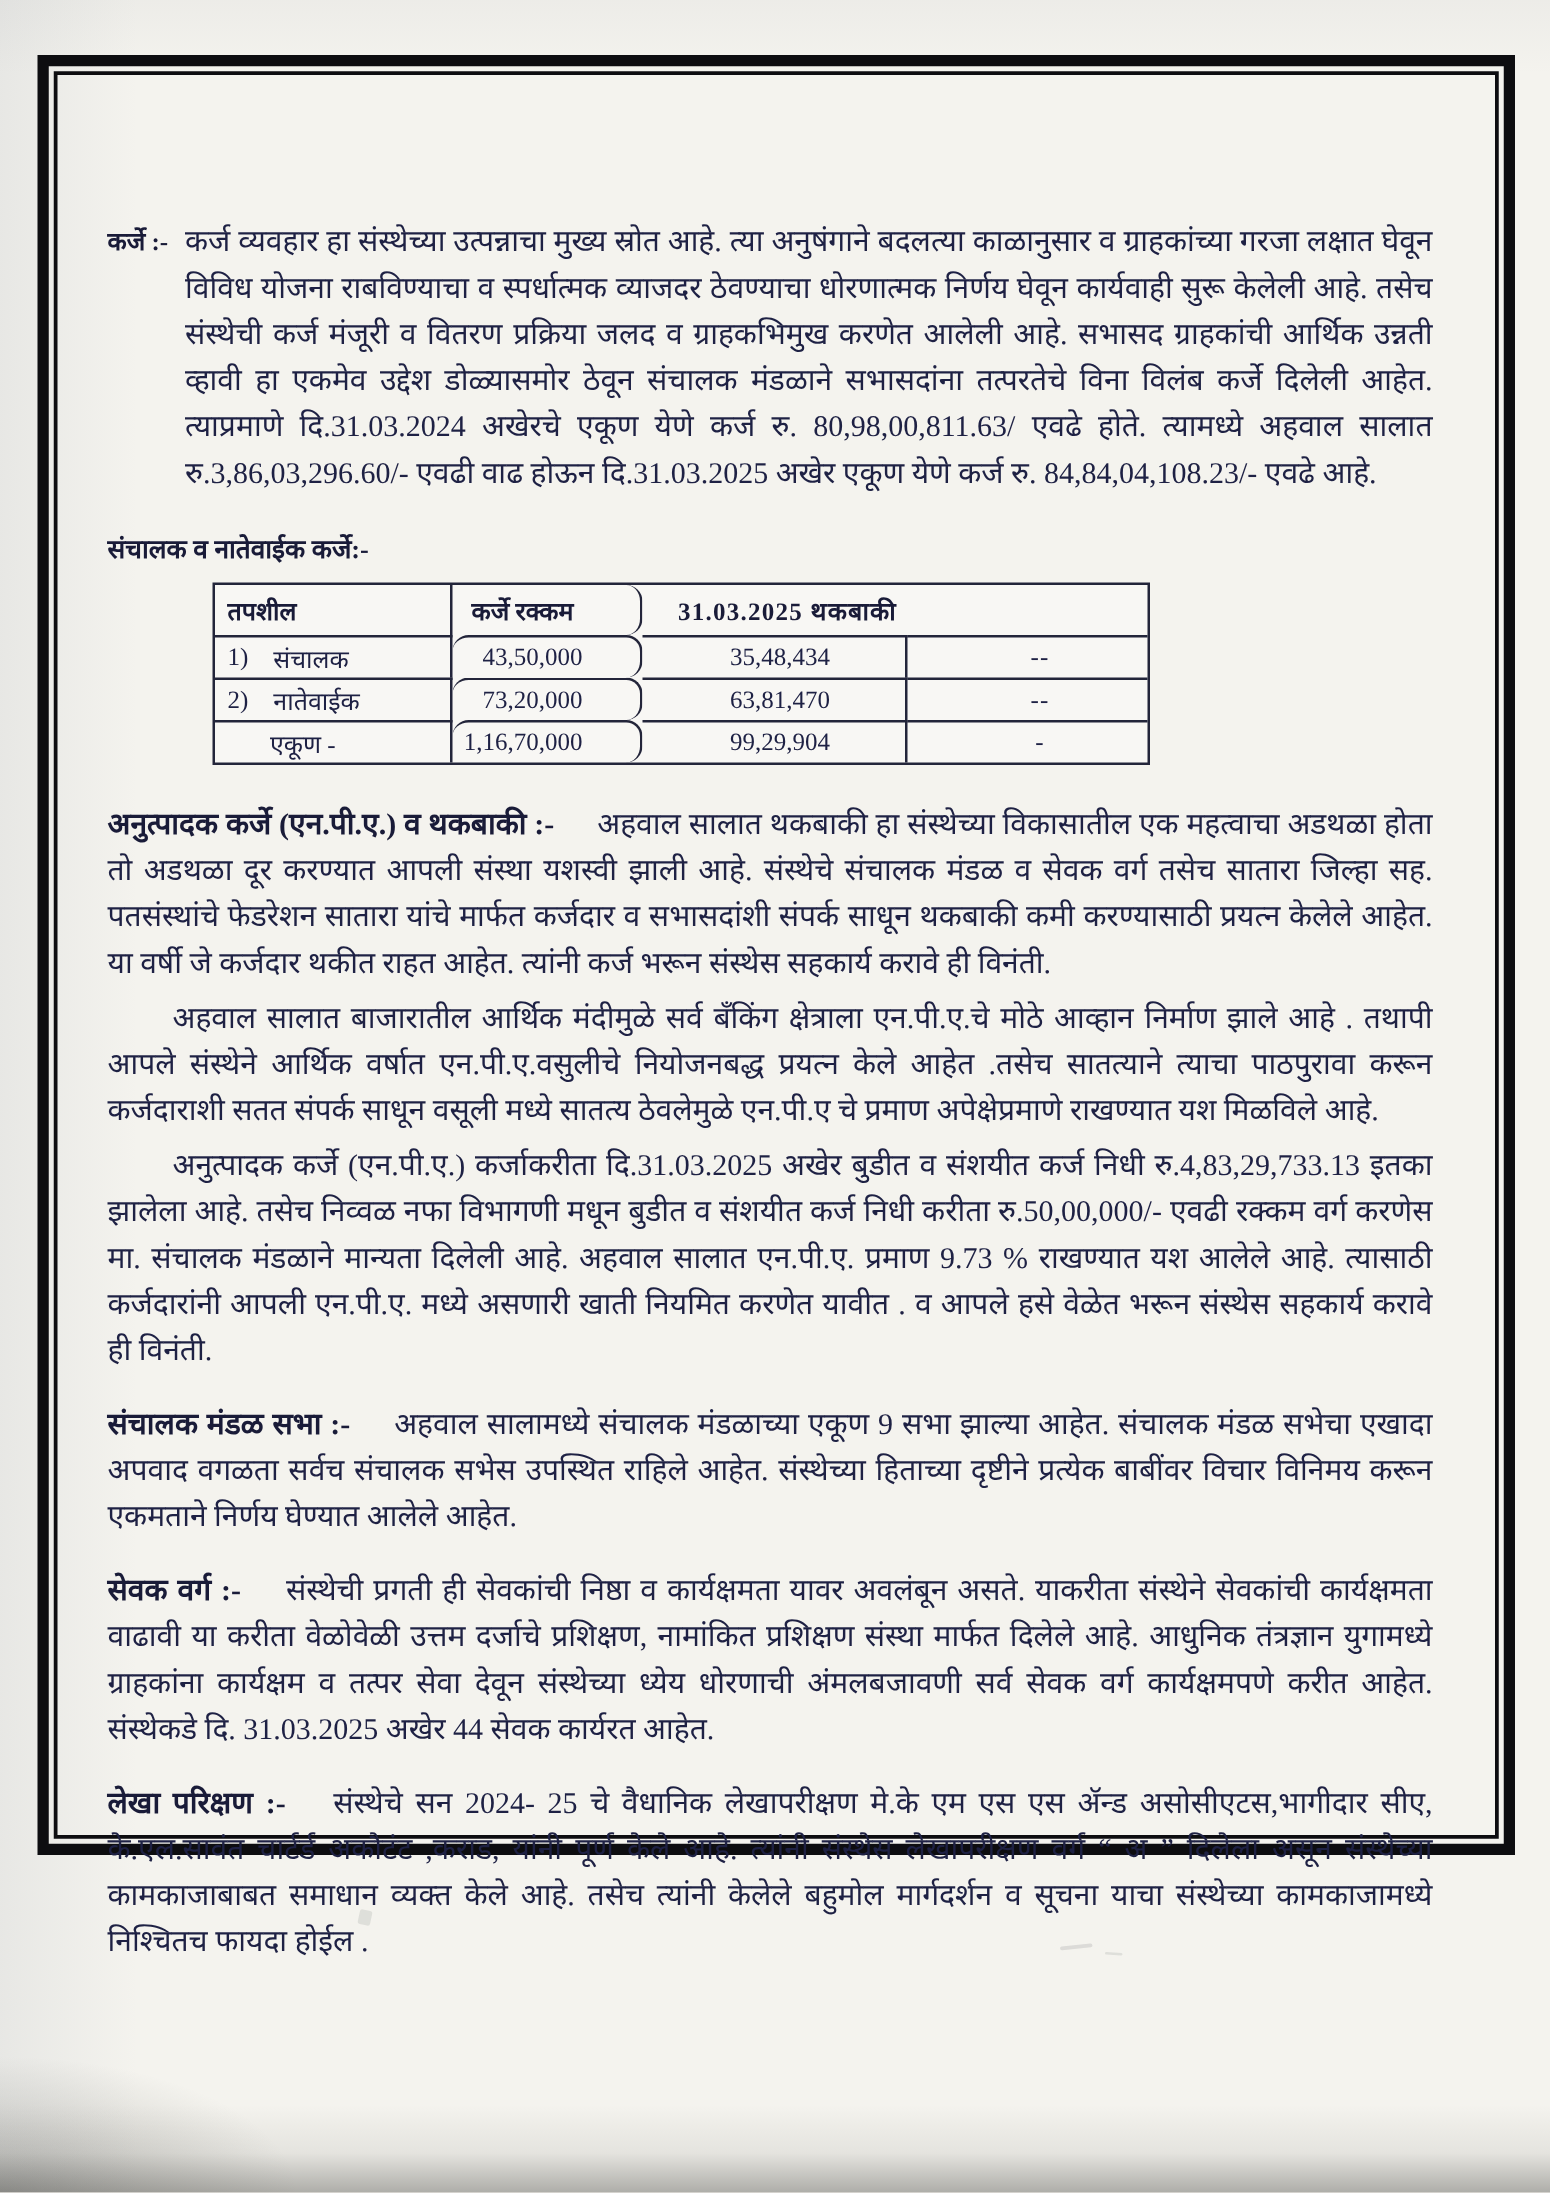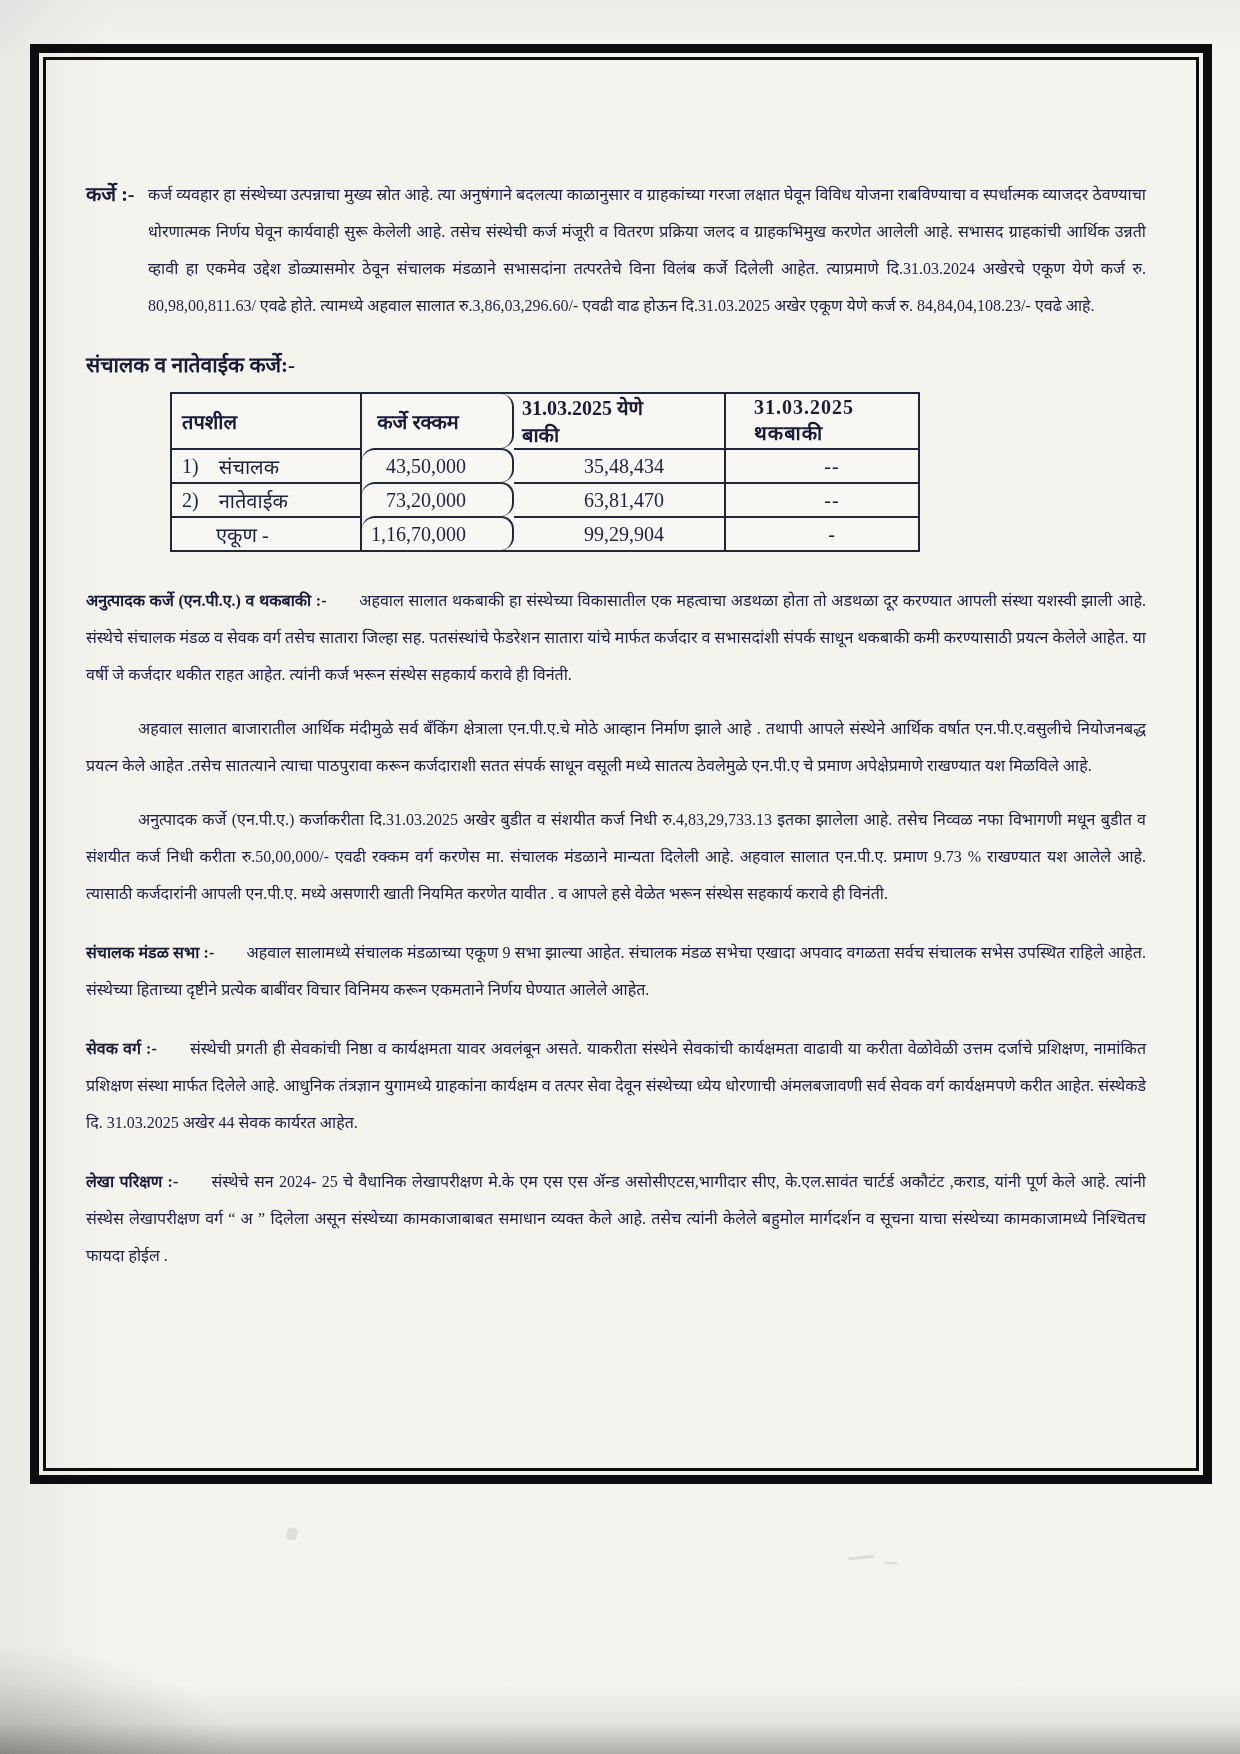--- a/index.html
+++ b/index.html
@@ -43,27 +43,27 @@
     padding: 4px;
     background: transparent;
   }
   .frame-inner {
     width: 100%; height: 100%;
     border: 3px solid #0d0d10;
     padding: 116px 50px 0 40px;
   }
 
   .body-text {
-    font-size: 16px;
+    font-size: 24px;
     line-height: 37px;
     text-align: justify;
     color: #1e2144;
   }
   .inline-label { font-weight: 700; color: #191b38; margin-right: 28px; }
-  .indent { text-indent: 52px; margin-top: 17px; }
+  .indent { text-indent: 52px; margin-top: 7px; }
 
   .sec-loans { display: flex; align-items: flex-start; }
   .hang-label {
     flex: 0 0 62px;
     font-weight: 700;
     font-size: 20px;
     line-height: 37px;
     color: #191b38;
     white-space: nowrap;
   }
@@ -128,21 +128,20 @@
         <div class="hang-label">कर्जे :-</div>
         <p class="body-text">कर्ज व्यवहार हा संस्थेच्या उत्पन्नाचा मुख्य स्रोत आहे. त्या अनुषंगाने बदलत्या काळानुसार व ग्राहकांच्या गरजा लक्षात घेवून विविध योजना राबविण्याचा व स्पर्धात्मक व्याजदर ठेवण्याचा धोरणात्मक निर्णय घेवून कार्यवाही सुरू केलेली  आहे. तसेच संस्थेची कर्ज मंजूरी व वितरण प्रक्रिया जलद व ग्राहकभिमुख करणेत आलेली आहे. सभासद ग्राहकांची आर्थिक उन्नती व्हावी हा एकमेव उद्देश डोळ्यासमोर ठेवून संचालक मंडळाने सभासदांना तत्परतेचे विना विलंब कर्जे दिलेली आहेत. त्याप्रमाणे दि.31.03.2024 अखेरचे एकूण येणे कर्ज रु. 80,98,00,811.63/ एवढे होते. त्यामध्ये अहवाल सालात रु.3,86,03,296.60/- एवढी वाढ होऊन दि.31.03.2025 अखेर एकूण येणे कर्ज रु. 84,84,04,108.23/- एवढे आहे.</p>
       </section>
 
       <h3 class="sub-heading">संचालक व नातेवाईक कर्जे:-</h3>
 
       <div class="tbl">
         <div class="tbl-row tbl-head">
           <div class="c1">तपशील</div>
           <div class="c2">कर्जे रक्कम</div>
-          <div class="c3">31.03.2025 येणे बाकी</div>
           <div class="c4">31.03.2025 थकबाकी</div>
         </div>
 
         <div class="tbl-row">
           <div class="c1">
             <span>1)</span>
             <span>संचालक</span>
           </div>
           <div class="c2">43,50,000</div>
           <div class="c3">35,48,434</div>

